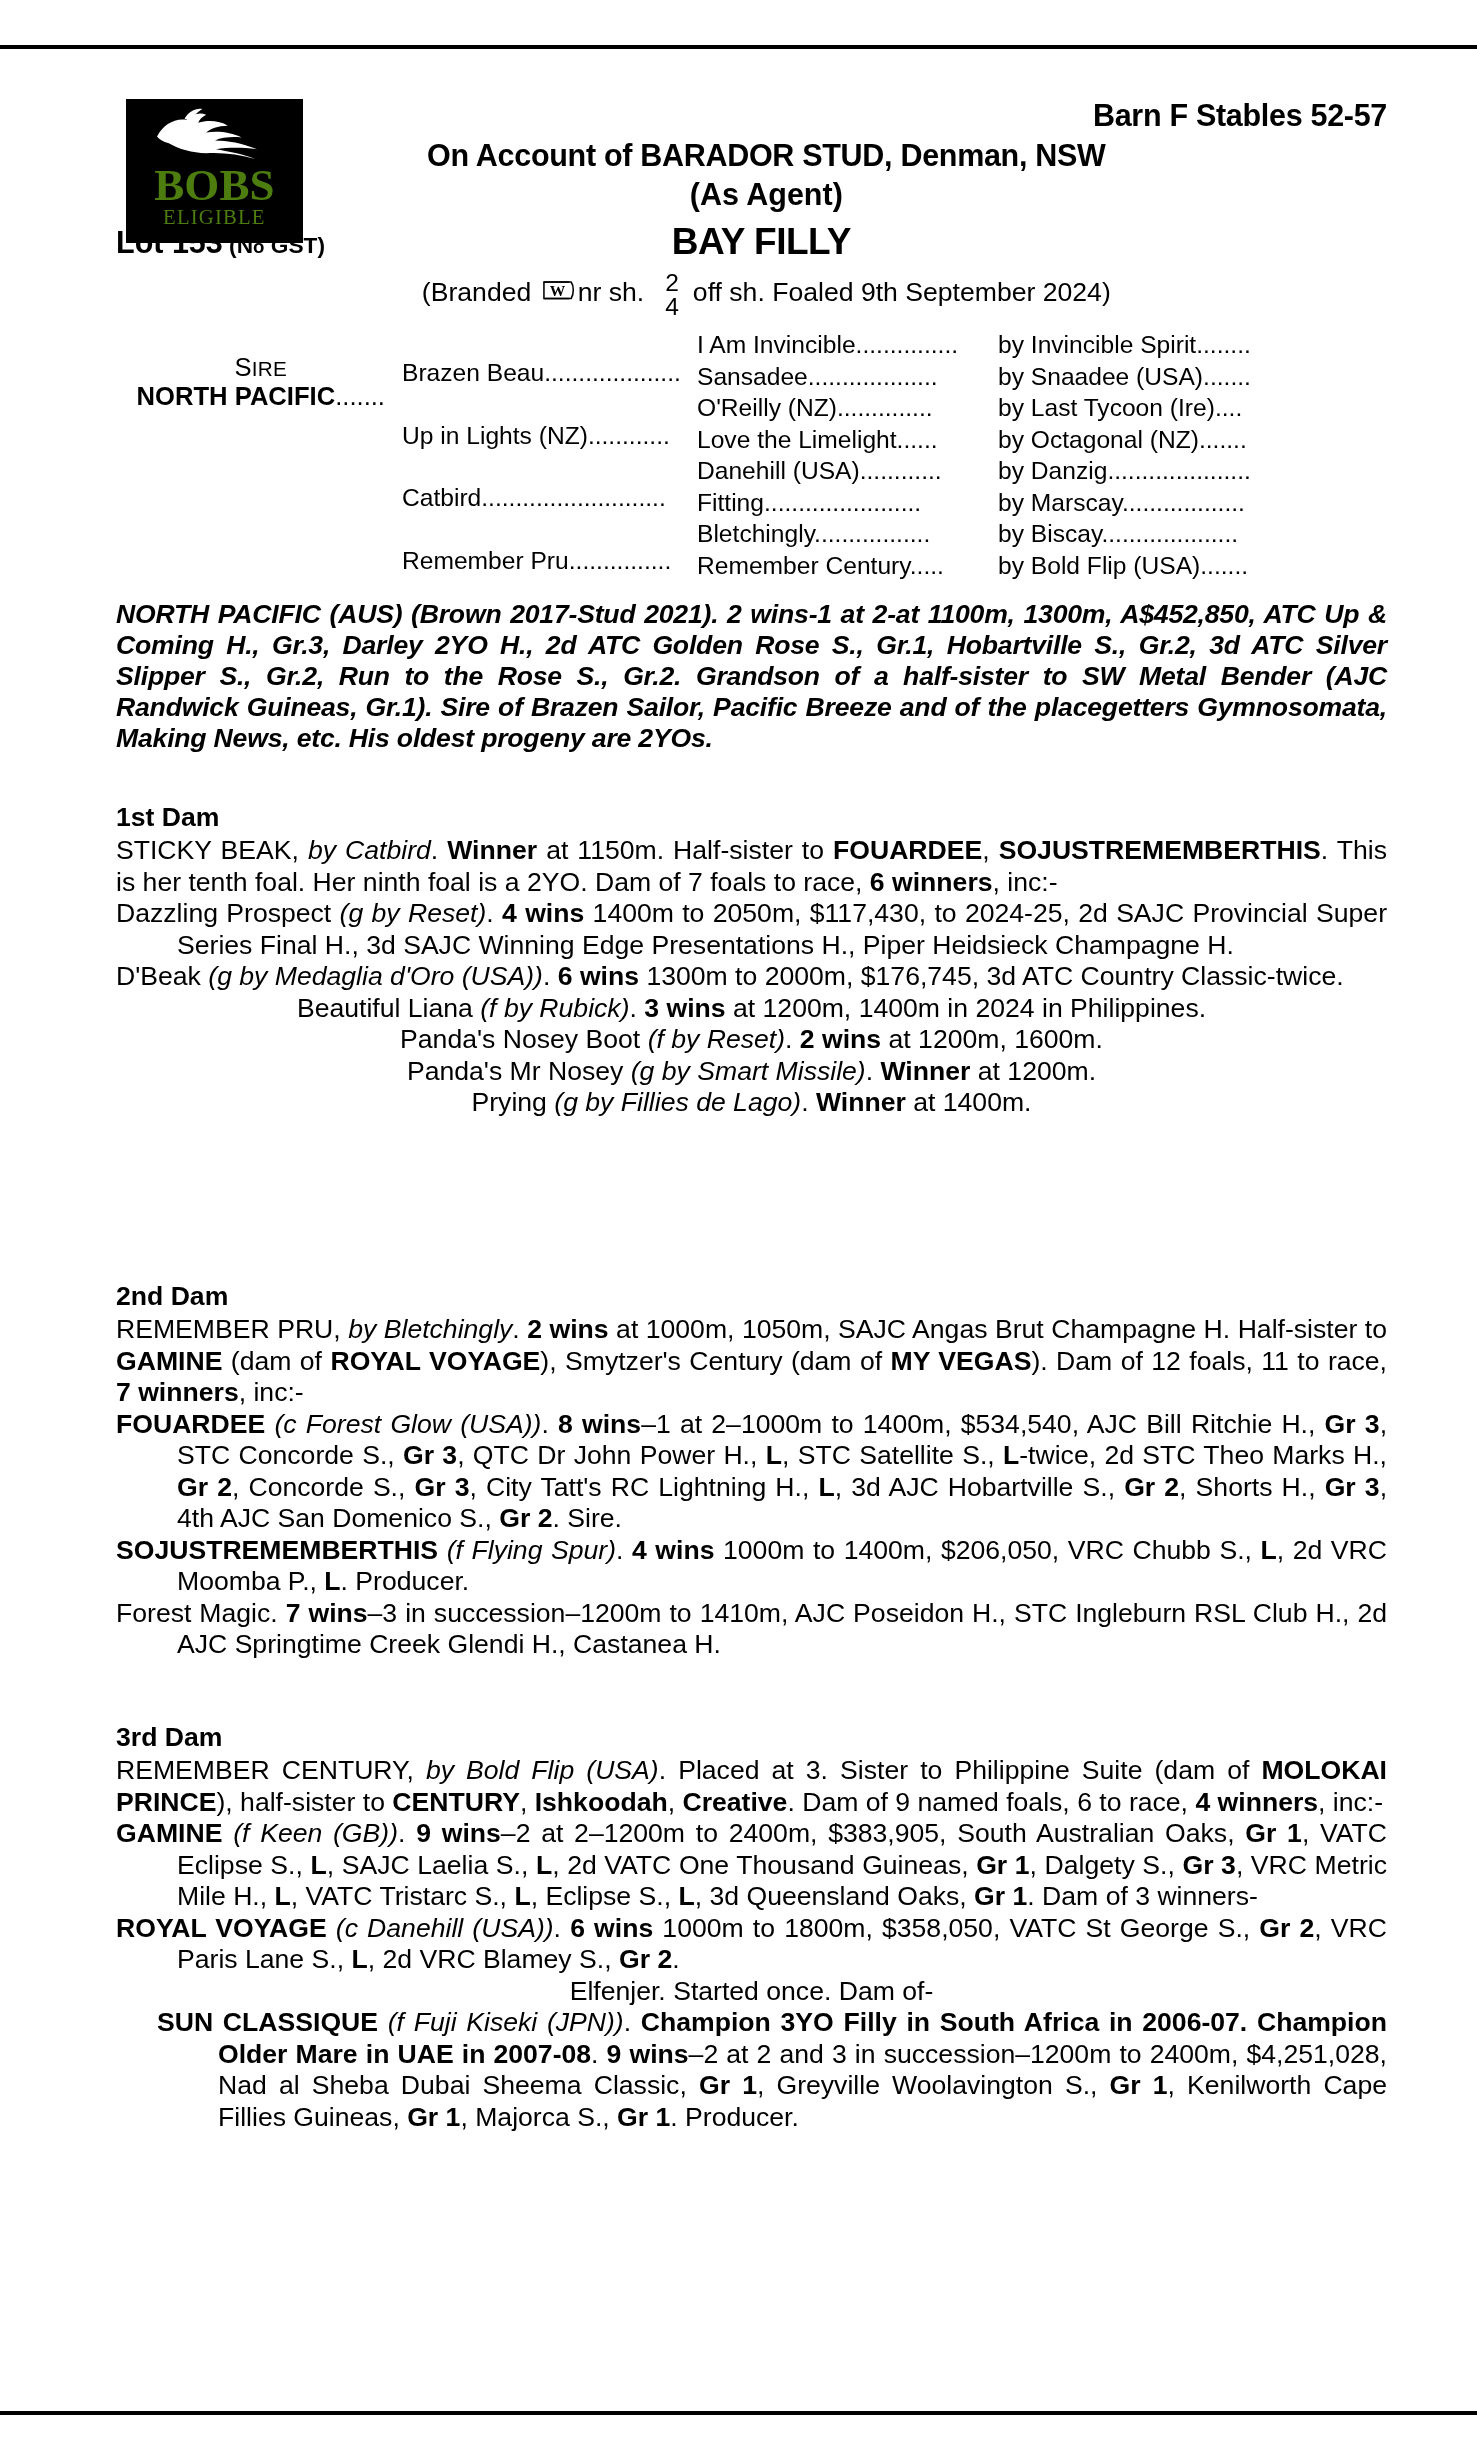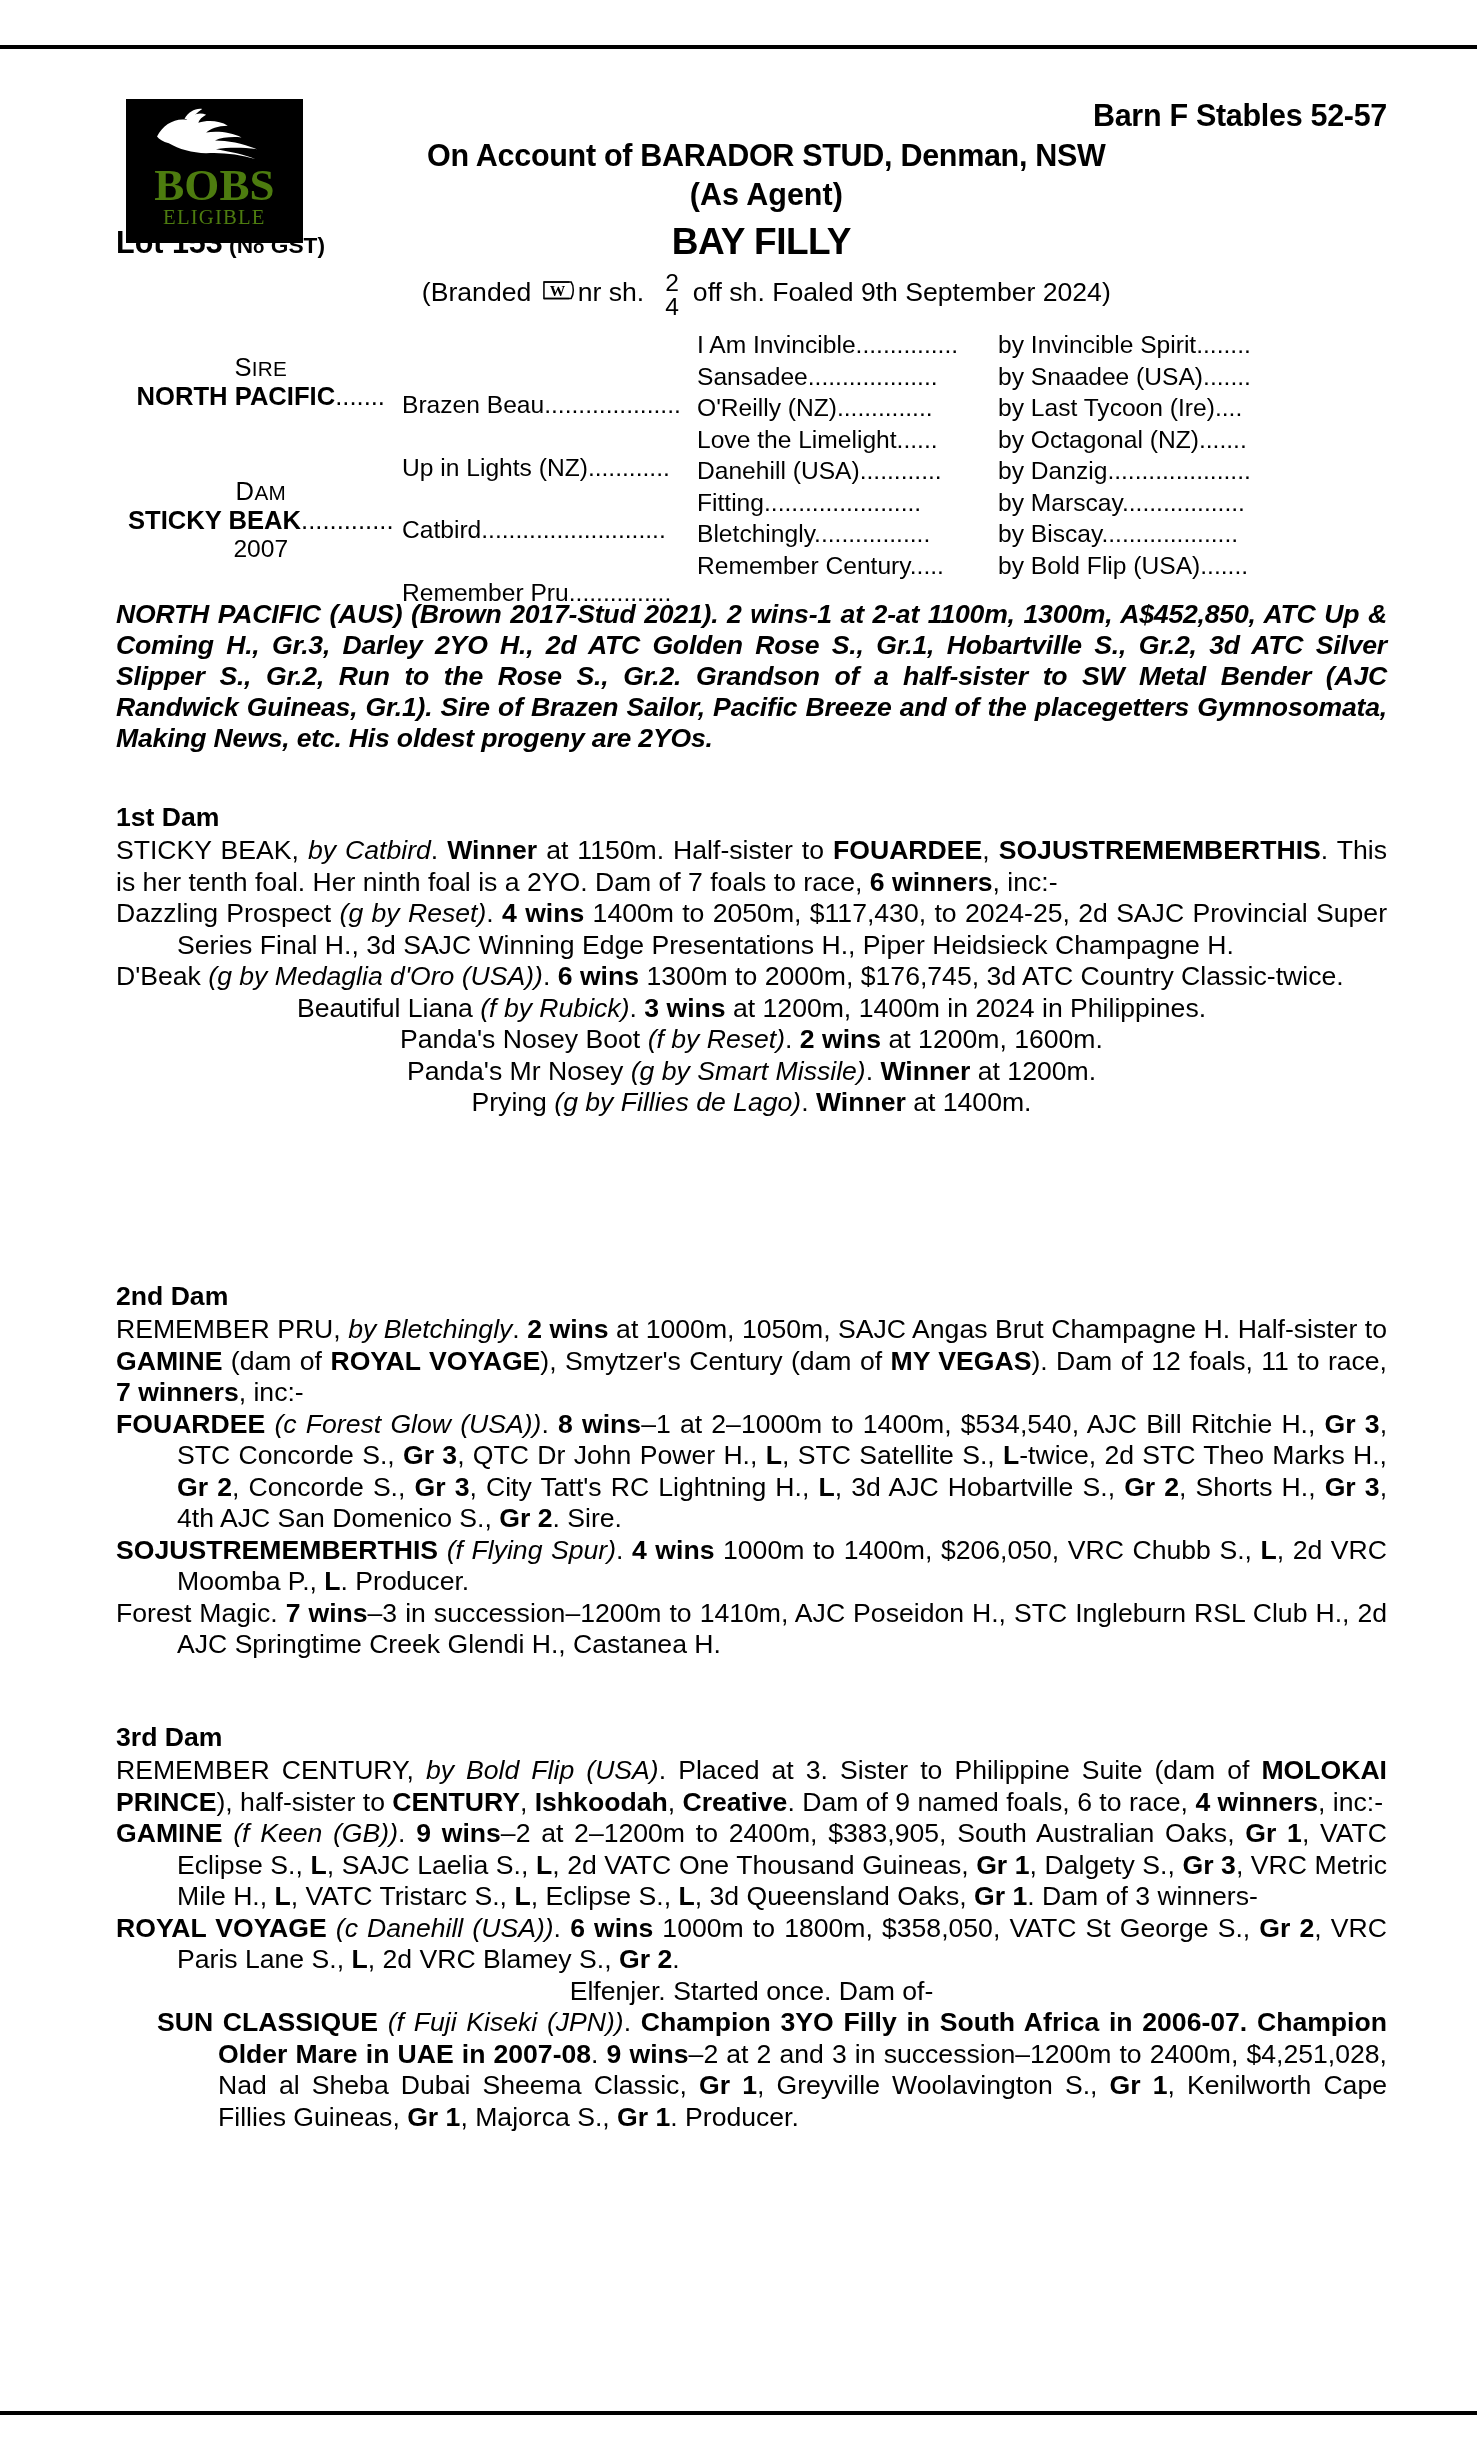--- a/index.html
+++ b/index.html
@@ -200,21 +200,20 @@
     left: 286px;
     top: 0;
     width: 266px;
   }
   .ped-p {
     position: absolute;
     left: 0;
     width: 266px;
     font-size: 24.6px;
     white-space: nowrap;
-    margin-top: 32px;
   }
 
   .ped-col3 {
     position: absolute;
     left: 581px;
     top: 0;
     width: 296px;
   }
   .ped-col4 {
     position: absolute;
@@ -325,25 +324,20 @@
       </div>
     </div>
 
     <div class="pedigree">
 
       <div class="ped-col1">
         <div class="ped-gp" style="top:21.7px;">
           <div class="ped-gp-label"><span class="cap">S</span>IRE</div>
           <div class="ped-gp-name"><span>NORTH PACIFIC</span><span class="dots">.......</span></div>
         </div>
-        <div class="ped-gp" style="top:146px;">
-          <div class="ped-gp-label"><span class="cap">D</span>AM</div>
-          <div class="ped-gp-name"><span>STICKY BEAK</span><span class="dots">.............</span></div>
-          <div class="ped-gp-year">2007</div>
-        </div>
       </div>
 
       <div class="ped-col2">
         <div class="ped-p" style="top:27.6px;"><span>Brazen Beau</span><span class="dots">....................</span></div>
         <div class="ped-p" style="top:91px;"><span>Up in Lights (NZ)</span><span class="dots">............</span></div>
         <div class="ped-p" style="top:153px;"><span>Catbird</span><span class="dots">...........................</span></div>
         <div class="ped-p" style="top:216px;"><span>Remember Pru</span><span class="dots">...............</span></div>
       </div>
 
       <div class="ped-col3">

